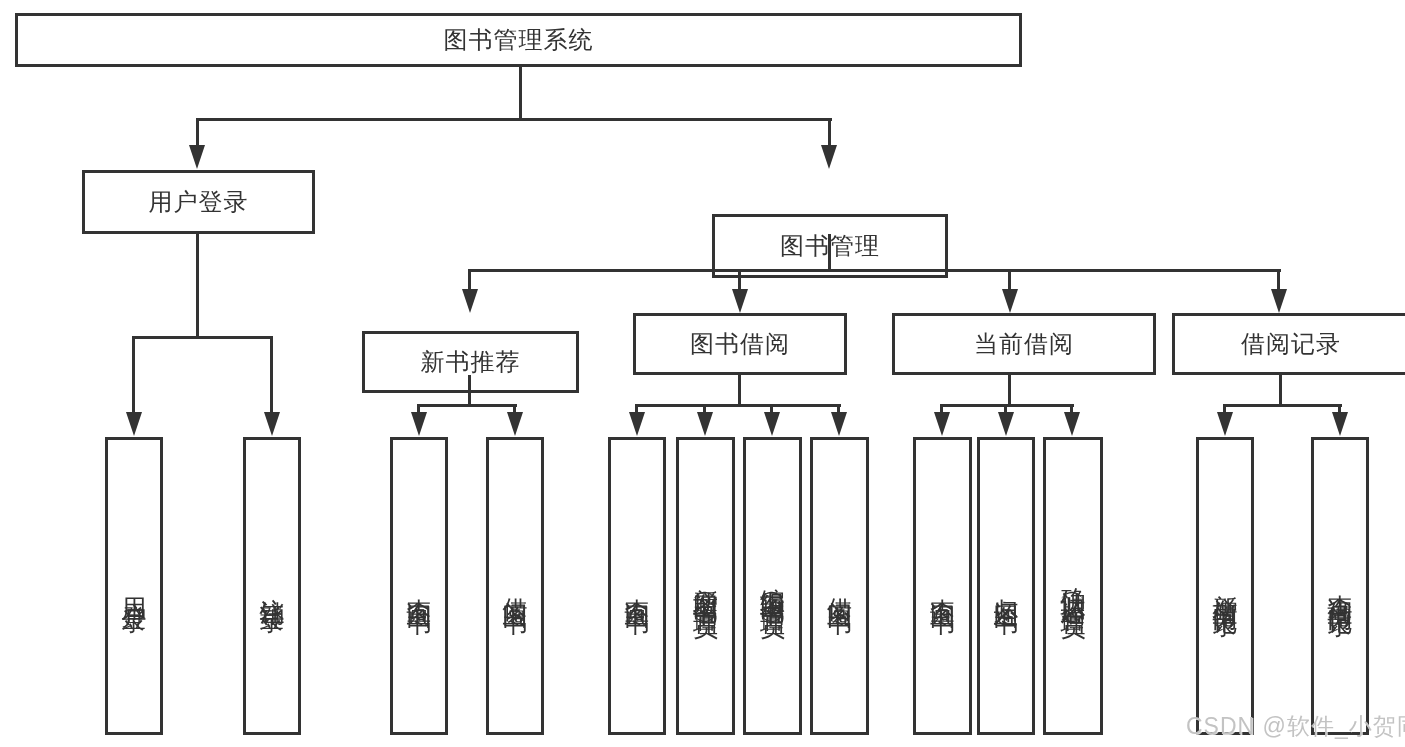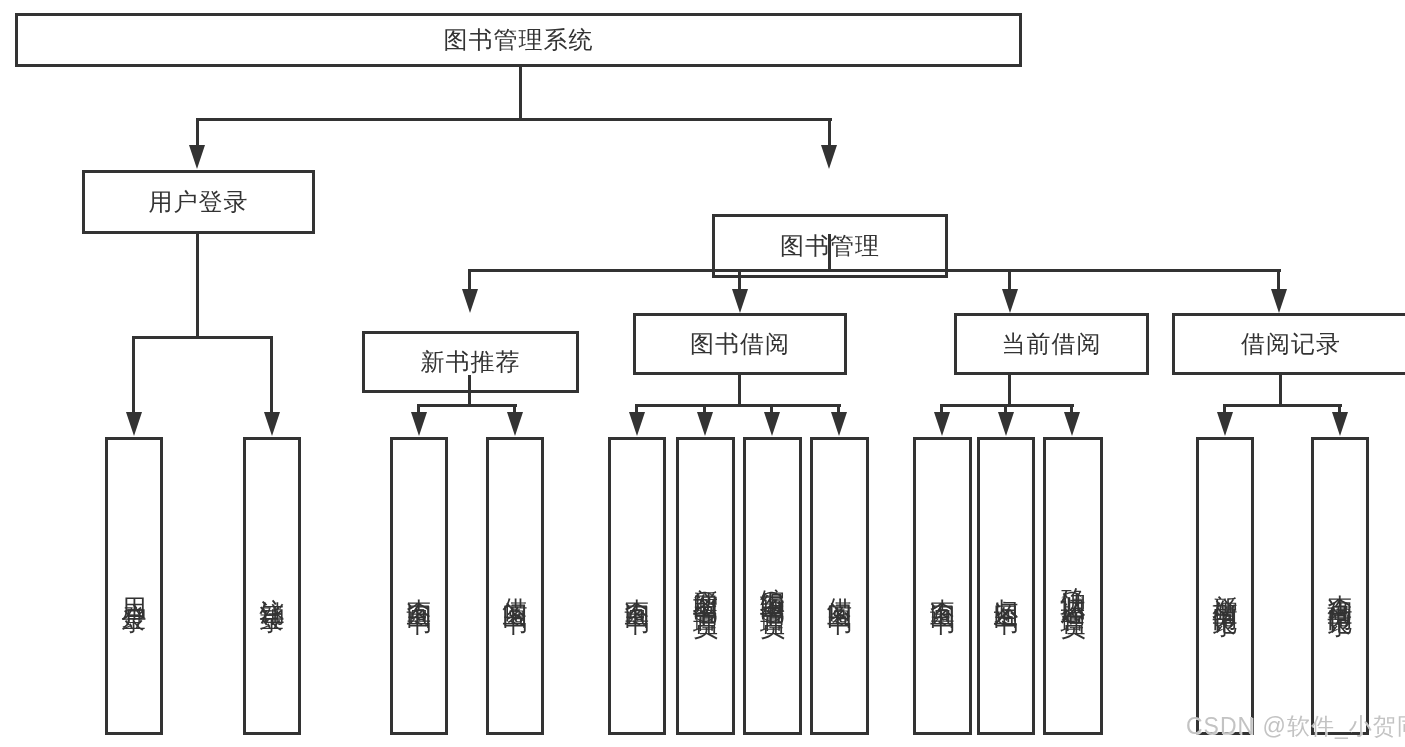--- a/index.html
+++ b/index.html
@@ -73,21 +73,21 @@
   <div class="box hbox" style="left:15px; top:13px; width:1007px; height:54px;">图书管理系统</div>
 
   <div class="box hbox" style="left:82px; top:170px; width:233px; height:64px;">用户登录</div>
 
   <div class="box hbox" style="left:712px; top:170px; width:236px; height:64px;margin-top:44px;">图书管理</div>
 
   <div class="box hbox" style="left:362px; top:313px; width:217px; height:62px;margin-top:18px;">新书推荐</div>
 
   <div class="box hbox" style="left:633px; top:313px; width:214px; height:62px;">图书借阅</div>
 
-  <div class="box hbox" style="left:954px; top:313px; width:195px; height:62px;">当前借阅</div>
+  <div class="box hbox" style="left:892px; top:313px; width:264px; height:62px;">当前借阅</div>
 
   <div class="box hbox" style="left:1172px; top:313px; width:238px; height:62px;">借阅记录</div>
 
   <div class="box vbox" style="left:105px; top:437px; width:58px; height:298px;">用户登录</div>
 
   <div class="box vbox" style="left:243px; top:437px; width:58px; height:298px;">注销登录</div>
 
   <div class="box vbox" style="left:390px; top:437px; width:58px; height:298px;">查询图书</div>
 
   <div class="box vbox" style="left:486px; top:437px; width:58px; height:298px;">借阅图书</div>

